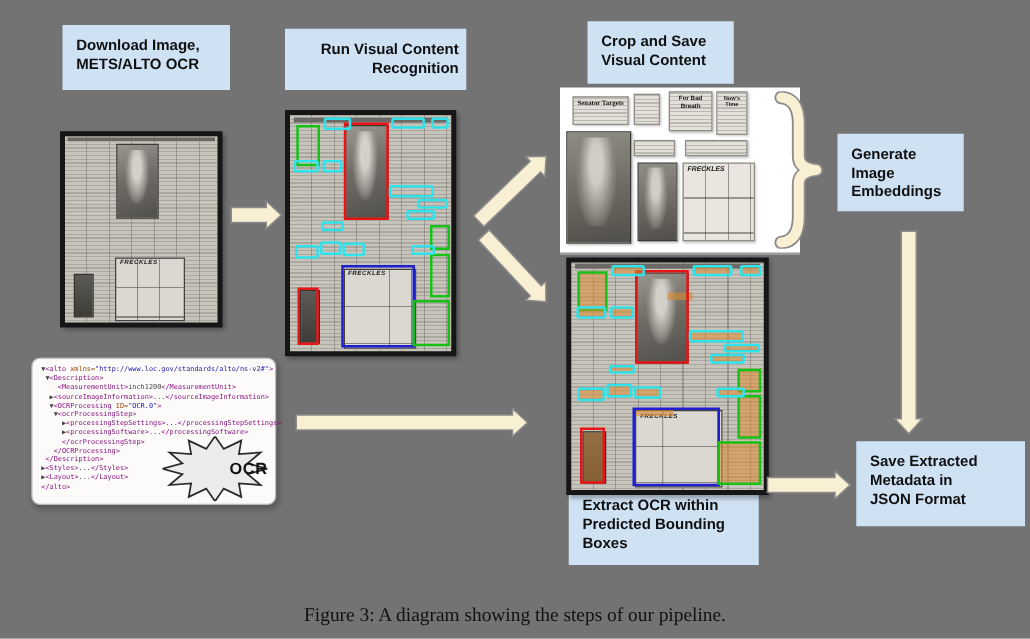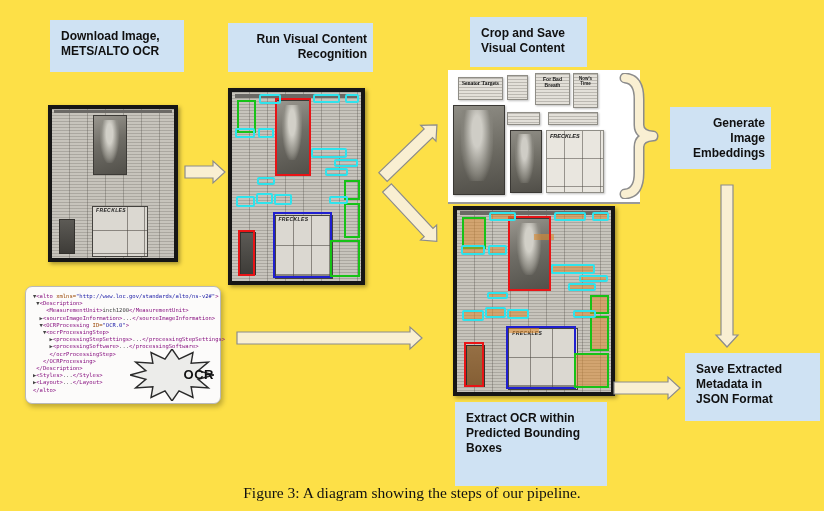--- a/index.html
+++ b/index.html
@@ -1,16 +1,16 @@
 <!DOCTYPE html>
 <html><head>
 <meta charset="utf-8">
 <style>
   html,body{margin:0;padding:0;background:#ffffff;}
-  #canvas{position:relative;width:824px;height:511px;background:#fde047;
+  #canvas{position:relative;width:824px;height:511px;background:#737373;
           font-family:"Liberation Sans",sans-serif;overflow:hidden;}
 
   
   .step{position:absolute;background:#cfe2f3;color:#101010;font-weight:bold;
         font-size:12px;line-height:15px;padding:9px 6px 6px 11px;
         box-sizing:border-box;white-space:pre-line;}
 
   
   .news{position:absolute;background:#161616;padding:4px;box-sizing:border-box;
         box-shadow:2px 2px 4px rgba(0,0,0,.35);}
@@ -102,24 +102,24 @@
 <body>
 
 <div id="canvas">
 
   <div class="step" style="left:50px;top:20px;width:134px;height:52px;">Download Image,
 METS/ALTO OCR</div>
   <div class="step" style="left:228px;top:23px;width:145px;height:49px;text-align:right;">Run Visual Content
 Recognition</div>
   <div class="step" style="left:470px;top:17px;width:117px;height:50px;">Crop and Save
 Visual Content</div>
-  <div class="step" style="left:670px;top:107px;width:101px;height:62px;text-align:right;">Generate
+  <div class="step" style="left:670px;top:107px;width:101px;height:62px;">Generate
 Image
 Embeddings</div>
-  <div class="step" style="left:455px;top:402px;width:152px;height:84px;">Extract OCR within
+  <div class="step" style="left:455px;top:388px;width:152px;height:64px;">Extract OCR within
 Predicted Bounding
 Boxes</div>
   <div class="step" style="left:685px;top:353px;width:135px;height:68px;">Save Extracted
 Metadata in
 JSON Format</div>
 
   <div class="news" style="left:48px;top:105px;width:130px;height:157px;">
     <div class="page">
       <div class="masthead"></div>
       <div class="photo-player"></div>

